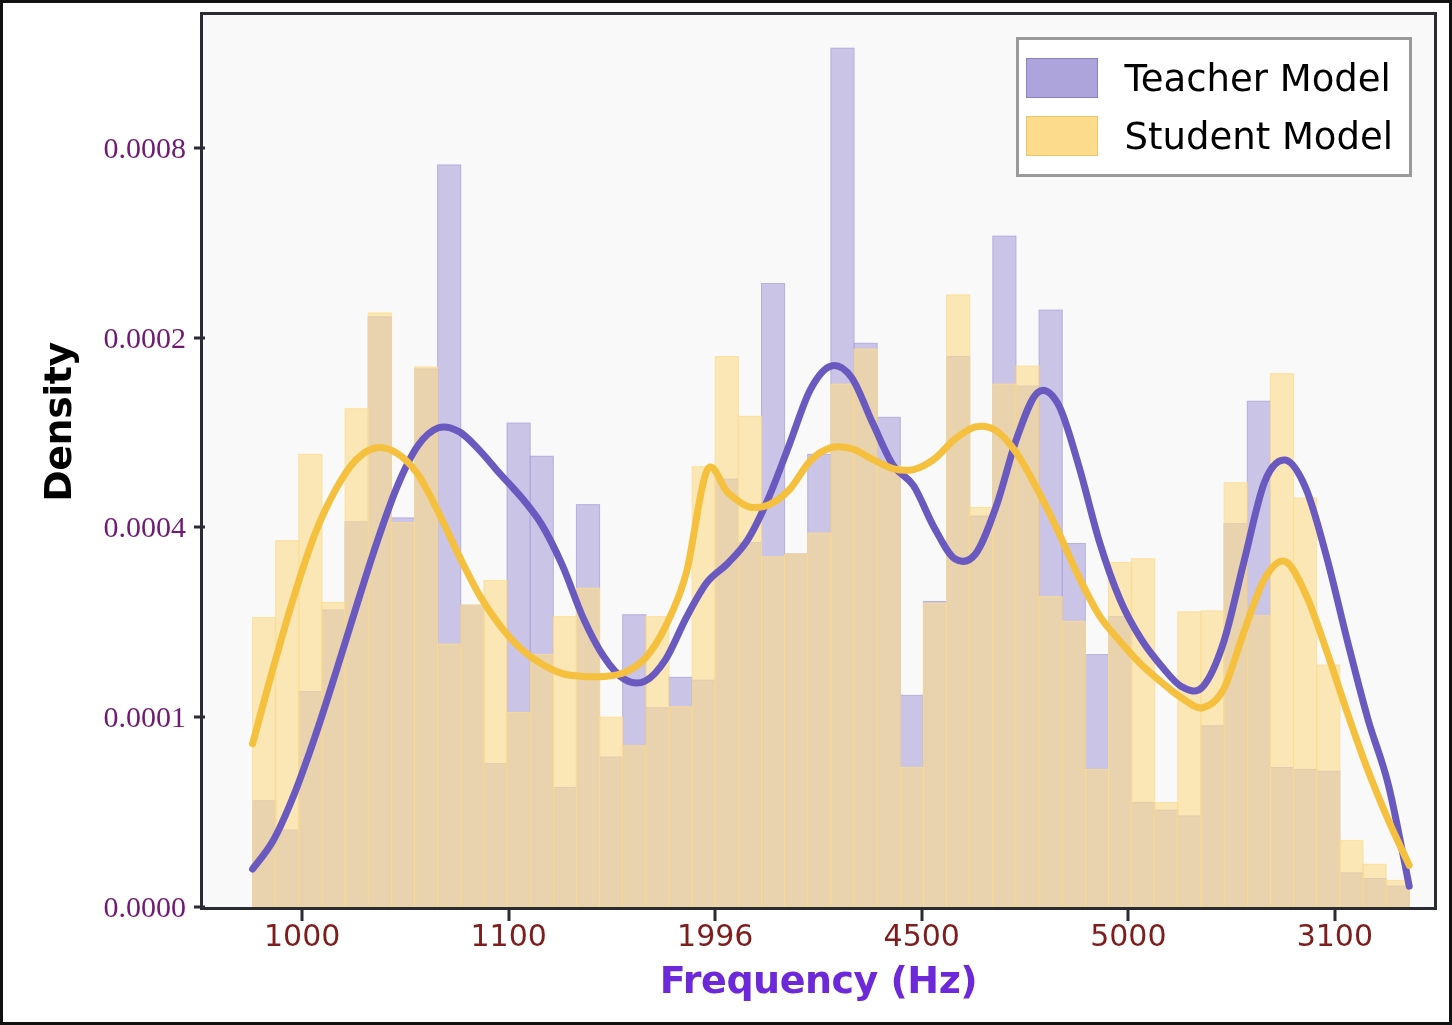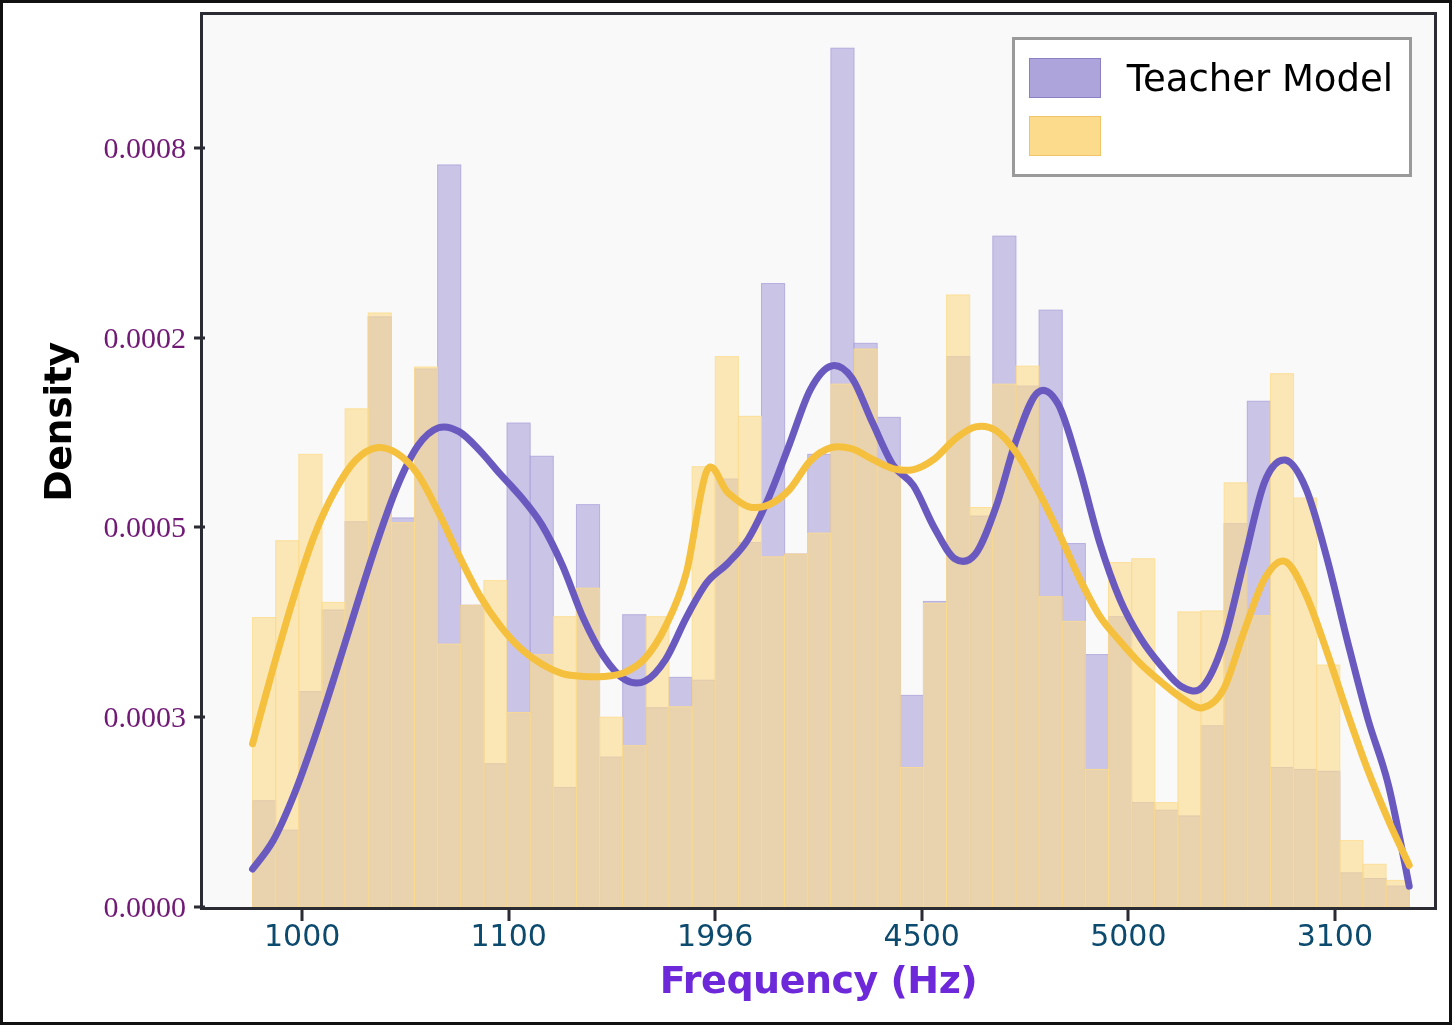--- a/index.html
+++ b/index.html
@@ -27,21 +27,21 @@
     font-size:30px;color:#701a75;white-space:nowrap;text-align:right;
     font-family:Liberation Serif, serif;
   }
   #ytick-col{position:absolute;left:0px;top:0;width:186px;height:1025px;}
   .ytick-mark{position:absolute;left:194px;width:11px;height:3px;background:#2b2b33;transform:translateY(-50%);}
 
   
   #xtick-row{position:absolute;left:0;top:0;width:1452px;height:1025px;}
   .xtick{
     position:absolute;top:918px;transform:translateX(-50%);
-    font-size:30px;color:#0c4a6e;white-space:nowrap;
+    font-size:30px;color:#7f1d1d;white-space:nowrap;
     font-family:"DejaVu Sans",sans-serif;
   }
   .xtick-mark{position:absolute;top:910px;width:3px;height:11px;background:#2b2b33;transform:translateX(-50%);}
 
   
   #xlabel{
     position:absolute;left:200px;top:958px;width:1237px;
     text-align:center;font-size:38px;font-weight:bold;color:#6d28d9;
     font-family:"DejaVu Sans",sans-serif;letter-spacing:-0.5px;
   }
@@ -49,39 +49,39 @@
     position:absolute;left:-62px;top:400px;width:240px;
     text-align:center;font-size:38px;font-weight:bold;color:#000;
     transform:rotate(-90deg);transform-origin:center center;
     font-family:"DejaVu Sans",sans-serif;letter-spacing:-0.5px;
   }
 
   
   #legend{
     position:absolute;right:22px;top:22px;
     background:#ffffff;border:3px solid #9a9a9a;
-    padding:9px 16px 9px 14px;box-sizing:border-box;
+    padding:9px 16px 9px 7px;box-sizing:border-box;
   }
   .legend-row{display:flex;align-items:center;height:58px;}
   .legend-swatch{width:72px;height:40px;margin-right:26px;box-sizing:border-box;}
   .legend-swatch.teacher{background:#ada4db;border:1.5px solid #8b80c4;}
   .legend-swatch.student{background:#fcdc8c;border:1.5px solid #f0c469;}
   .legend-text{font-size:37px;color:#000;white-space:nowrap;font-family:"DejaVu Sans",sans-serif;}
 </style>
 </head>
 <body>
 
 <div id="root">
 
   <div id="figure-frame"></div>
 
   <div id="ytick-col">
       <div class="ytick" style="top: 907px;">0.0000</div>
-      <div class="ytick" style="top: 717.213px;">0.0003</div>
-      <div class="ytick" style="top: 527.426px;">0.0005</div>
+      <div class="ytick" style="top: 717.213px;">0.0001</div>
+      <div class="ytick" style="top: 527.426px;">0.0004</div>
       <div class="ytick" style="top: 337.638px;">0.0002</div>
       <div class="ytick" style="top: 147.851px;">0.0008</div>
     </div>
 
   <div id="xtick-row">
       <div class="xtick" style="left: 302.141px;">1000</div>
       <div class="xtick-mark" style="left: 302.141px;"></div>
       <div class="xtick" style="left: 508.685px;">1100</div>
       <div class="xtick-mark" style="left: 508.685px;"></div>
       <div class="xtick" style="left: 715.228px;">1996</div>
@@ -211,20 +211,21 @@
         </svg>
     </div>
 
     <div id="legend">
       <div class="legend-row">
         <span class="legend-swatch teacher"></span>
         <span class="legend-text">Teacher Model</span>
       </div>
       <div class="legend-row">
         <span class="legend-swatch student"></span>
+        <span class="legend-text">Student Model</span>
       </div>
     </div>
   </div>
 
 <div class="ytick-mark" style="top: 907px;"></div>
     <div class="ytick-mark" style="top: 717.213px;"></div>
     <div class="ytick-mark" style="top: 527.426px;"></div>
     <div class="ytick-mark" style="top: 337.638px;"></div>
     <div class="ytick-mark" style="top: 147.851px;"></div>
   </div>

